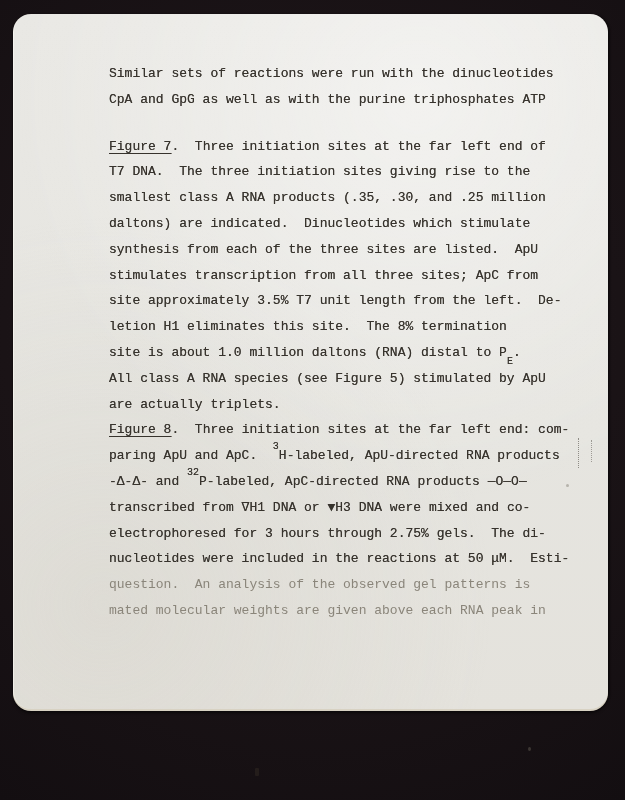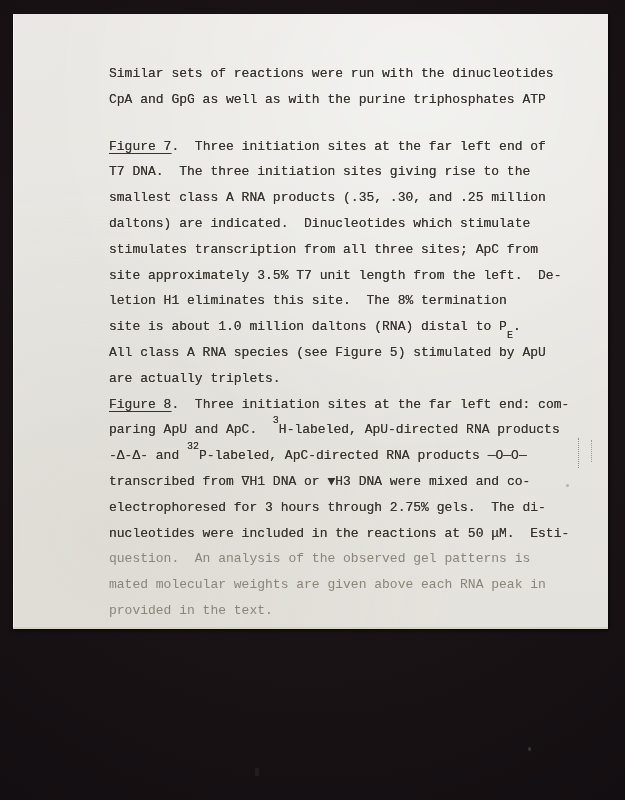--- a/index.html
+++ b/index.html
@@ -2,28 +2,29 @@
 <html><head>
 <meta charset="utf-8">
 <style>
   html,body{margin:0;padding:0;}
   body{
     width:625px;height:800px;overflow:hidden;position:relative;
     background:radial-gradient(circle at 50% 42%, #241b1f 0%, #1a1316 55%, #130e11 100%);
     font-family:"Liberation Mono","DejaVu Sans Mono",monospace;
   }
   .page{
-    position:absolute;left:13px;top:14px;width:594px;height:613px;
+    position:absolute;left:13px;top:14px;width:594px;height:695px;
     background-color:#e7e6e1;
     background-image:
       radial-gradient(circle at 68% 12%, rgba(255,255,255,.45), rgba(255,255,255,0) 55%),
       radial-gradient(circle at 15% 85%, rgba(208,205,196,.35), rgba(208,205,196,0) 50%),
       linear-gradient(180deg, #e9e8e4 0%, #e6e5e0 60%, #e4e2dc 100%);
     border-left:1px solid rgba(250,248,240,.55);
     box-shadow:0 2px 0 0 #d8d2c3, 0 4px 3px rgba(0,0,0,.55), 2px 0 2px rgba(0,0,0,.35);
+    border-radius:18px;
   }
   .text-area{
     position:absolute;left:95px;top:47px;width:475px;
     font-size:13px;line-height:25.8px;color:#37332d;
     text-shadow:0 0 .6px rgba(52,48,42,.75);
   }
   .line{white-space:pre;}
   .para{margin:0;}
   .gap-lg{margin-top:21px;}
   .gap-md{margin-top:0;}
@@ -49,20 +50,21 @@
         <div class="line">Similar sets of reactions were run with the dinucleotides</div>
         <div class="line">CpA and GpG as well as with the purine triphosphates ATP</div>
       </div>
 
     <div class="para gap-lg">
       <div class="line"><span class="fig-label">Figure 7</span><span>.  Three initiation sites at the far left end of</span></div>
       <div>
           <div class="line">T7 DNA.  The three initiation sites giving rise to the</div>
           <div class="line">smallest class A RNA products (.35, .30, and .25 million</div>
           <div class="line">daltons) are indicated.  Dinucleotides which stimulate</div>
+          <div class="line">synthesis from each of the three sites are listed.  ApU</div>
           <div class="line">stimulates transcription from all three sites; ApC from</div>
           <div class="line">site approximately 3.5% T7 unit length from the left.  De-</div>
           <div class="line">letion H1 eliminates this site.  The 8% termination</div>
         </div>
       <div class="line"><span>site is about 1.0 million daltons (RNA) distal to P</span><sub class="tsub">E</sub><span>.</span></div>
       <div>
           <div class="line">All class A RNA species (see Figure 5) stimulated by ApU</div>
           <div class="line">are actually triplets.</div>
         </div>
     </div>
@@ -72,21 +74,20 @@
       <div class="line"><span>paring ApU and ApC.  </span><sup class="tsup">3</sup><span>H-labeled, ApU-directed RNA products</span></div>
       <div class="line"><span>-Δ-Δ- and </span><sup class="tsup">32</sup><span>P-labeled, ApC-directed RNA products —O—O—</span></div>
       <div>
           <div class="line">transcribed from ∇H1 DNA or ▼H3 DNA were mixed and co-</div>
           <div class="line">electrophoresed for 3 hours through 2.75% gels.  The di-</div>
           <div class="line">nucleotides were included in the reactions at 50 μM.  Esti-</div>
         </div>
       <div>
           <div class="line faded">question.  An analysis of the observed gel patterns is</div>
           <div class="line faded">mated molecular weights are given above each RNA peak in</div>
-          <div class="line faded">provided in the text.</div>
         </div>
     </div>
 
   </div>
 
   <span class="artifact art-dots-a"></span>
   <span class="artifact art-dots-b"></span>
   <span class="artifact art-speck-mid"></span>
   <span class="artifact art-speck-right"></span>
   <span class="artifact art-speck-bottom"></span>

